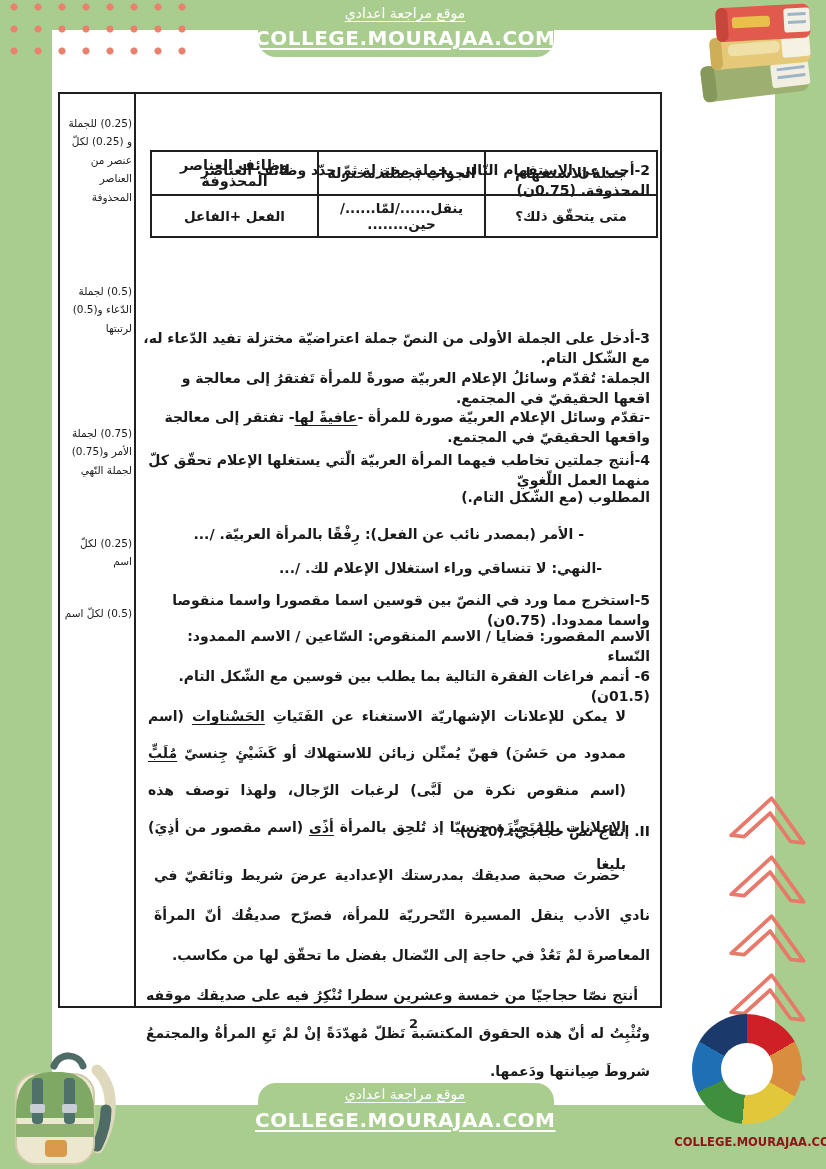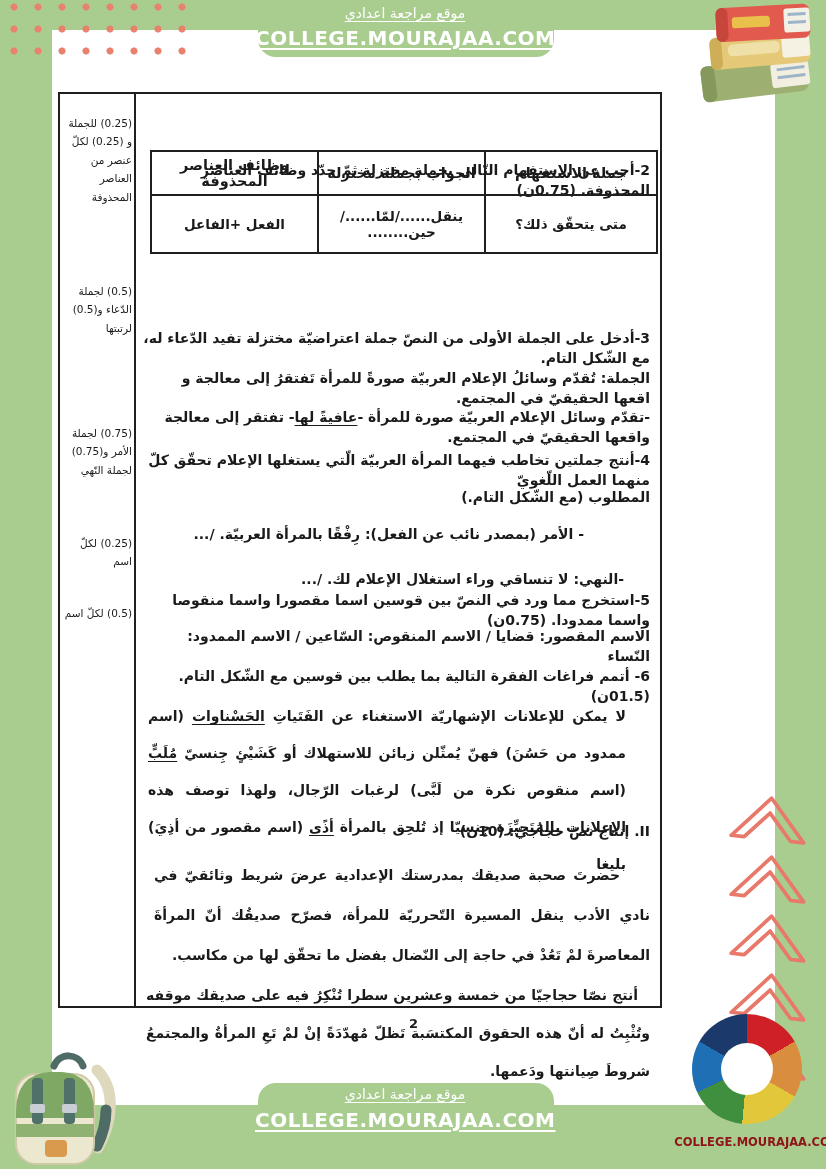--- a/index.html
+++ b/index.html
@@ -54,21 +54,21 @@
          font-size:14px; font-weight:bold; line-height:1.45;margin-top:44px; }
   .q-table {
     position:absolute; top:56px; right:2px; width:508px;
     border-collapse:collapse; table-layout:fixed;
   }
   .q-table th, .q-table td {
     border:2px solid #1f1f1f; text-align:center; vertical-align:middle;
     font-weight:bold; padding:4px 4px;
   }
   .q-table th { height:44px; font-size:14.5px;border-radius:19px; }
-  .q-table td { height:58px; font-size:13.5px; }
+  .q-table td { height:42px; font-size:13.5px; }
   .u { text-decoration:underline; text-underline-offset:3px; }
   .justify { text-align:justify; }
   .page-number { position:absolute; left:52px; width:723px; top:1016px; text-align:center;
                  font-size:13px; font-weight:bold; z-index:2; }
   
   .chevrons { position:absolute; left:726px; top:786px; width:90px; z-index:3; }
   .chevrons svg { display:block; margin-bottom:3px; }
   .logo-ring {
     position:absolute; left:692px; top:1014px; width:110px; height:110px; z-index:4;
     border-radius:50%;
@@ -154,21 +154,21 @@
     </tbody>
       </table>
 
     <div class="blk" style="top:190px">3-أدخل على الجملة الأولى من النصّ جملة اعتراضيّة مختزلة تفيد الدّعاء له، مع الشّكل التام.</div>
     <div class="blk" style="top:230px">الجملة: تُقدّم وسائلُ الإعلام العربيّة صورةً للمرأة تَفتقرُ إلى معالجة و اقعها الحقيقيّ في المجتمع.</div>
     <div class="blk" style="top:269px"><span>-تقدّم وسائل الإعلام العربيّة صورة للمرأة -</span><span class="u">عافيةً لها</span><span>- تفتقر إلى معالجة واقعها الحقيقيّ في المجتمع.</span></div>
 
     <div class="blk" style="top:312px">4-أنتج جملتين تخاطب فيهما المرأة العربيّة الّتي يستغلها الإعلام تحقّق كلّ منهما العمل اللّغويّ</div>
     <div class="blk" style="top:349px">المطلوب (مع الشّكل التام.)</div>
     <div class="blk" style="top:386px; padding-right:76px">- الأمر (بمصدر نائب عن الفعل): رِفْقًا بالمرأة العربيّة. /...</div>
-    <div class="blk" style="top:431px; padding-right:36px">-النهي: لا تنساقي وراء استغلال الإعلام لك. /...</div>
+    <div class="blk" style="top:420px; padding-right:58px">-النهي: لا تنساقي وراء استغلال الإعلام لك. /...</div>
 
     <div class="blk" style="top:452px">5-استخرج مما ورد في النصّ بين قوسين اسما مقصورا واسما منقوصا واسما ممدودا. (0.75ن)</div>
     <div class="blk" style="top:488px">الاسم المقصور: قضايا / الاسم المنقوص: السّاعين / الاسم الممدود: النّساء</div>
 
     <div class="blk" style="top:528px">6- أتمم فراغات الفقرة التالية بما يطلب بين قوسين مع الشّكل التام. (01.5ن)</div>
     <div class="blk justify" style="top:560px; padding-right:34px; padding-left:12px; line-height:37px"><span>لا يمكن للإعلانات الإشهاريّة الاستغناء عن الفَتَياتِ </span><span class="u">الحَسْناوات</span><span> (اسم ممدود من حَسُنَ) فهنّ يُمثّلن زبائن للاستهلاك أو كَشَيْئٍ جِنسيّ </span><span class="u">مُلَبٍّ</span><span> (اسم منقوص نكرة من لَبَّى) لرغبات الرّجال، ولهذا توصف هذه الإعلانات بالمُتَحيِّزَة جِنسيّا إذ تُلحِق بالمرأة </span><span class="u">أذًى</span><span> (اسم مقصور من أذِيَ) بليغا</span></div>
 
     <div class="blk" style="top:683px">II. إنتاج نصّ حجاجيّ: (10ن)</div>
     <div class="blk justify" style="top:717px; line-height:40px; text-indent:30px; padding-left:18px">حضرتَ صحبة صديقك بمدرستك الإعدادية عرضَ شريط وثائقيّ في نادي الأدب ينقل المسيرة التّحرريّة للمرأة، فصرّح صديقُك أنّ المرأةَ المعاصرةَ لمْ تَعُدْ في حاجة إلى النّضال بفضل ما تحقّق لها من مكاسب.</div>
     <div class="blk justify" style="top:838px; line-height:38px; text-indent:12px; padding-left:10px">أنتج نصّا حجاجيّا من خمسة وعشرين سطرا  تُنْكِرُ فيه على صديقك موقفه وتُثْبِتُ له أنّ هذه الحقوق المكتسَبة تَظلّ مُهدّدَةً إنْ لمْ تَعِ المرأةُ والمجتمعُ شروطَ صِيانتها ودَعمها.</div>

